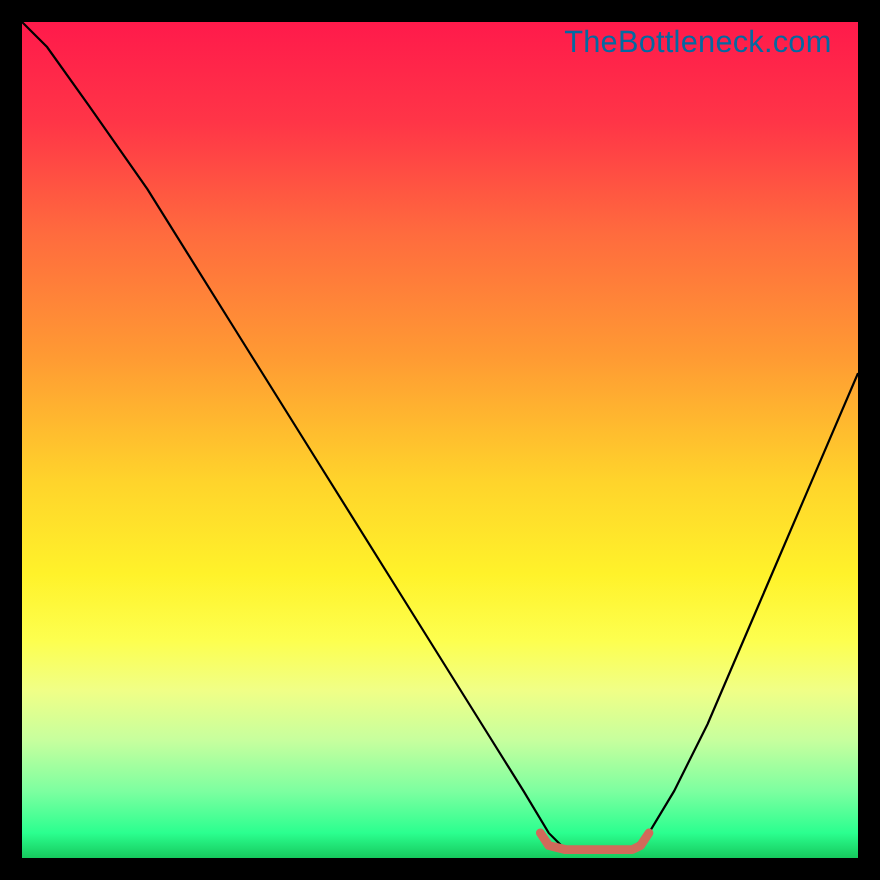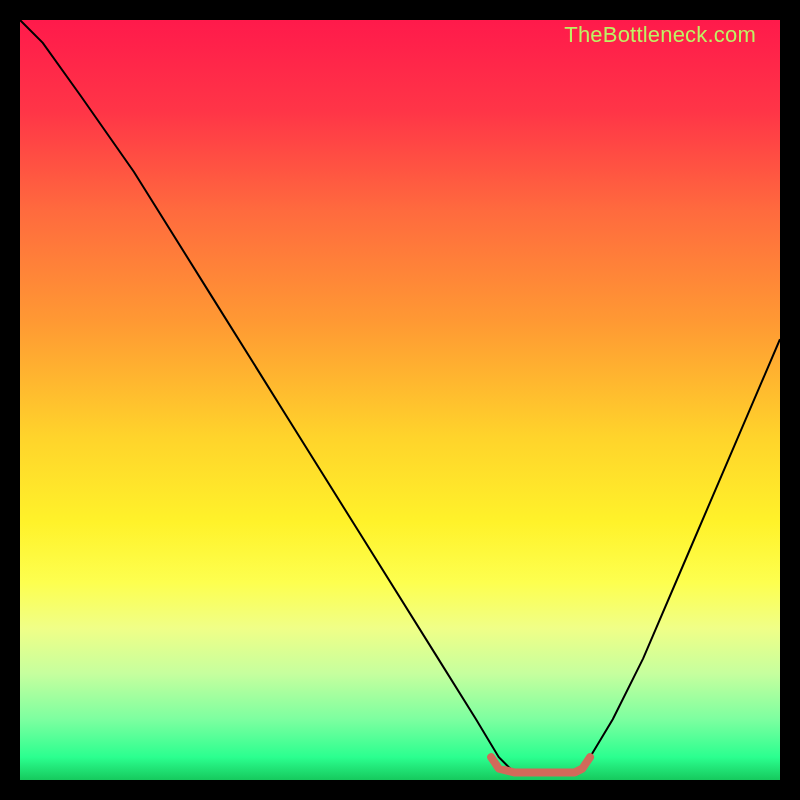--- a/index.html
+++ b/index.html
@@ -16,22 +16,22 @@
     top: 20px;
     width: 760px;
     height: 760px;
     background: #000;
   }
   .watermark {
     position: absolute;
     top: 2px;
     right: 24px;
     font-family: Arial, Helvetica, sans-serif;
-    font-size: 22px;
-    color: #bef264;
+    font-size: 28px;
+    color: #0369a1;
     font-weight: 500;
     letter-spacing: 0.2px;
     z-index: 10;
   }
   svg {
     display: block;
   }
 </style>
 </head>
 <body>

